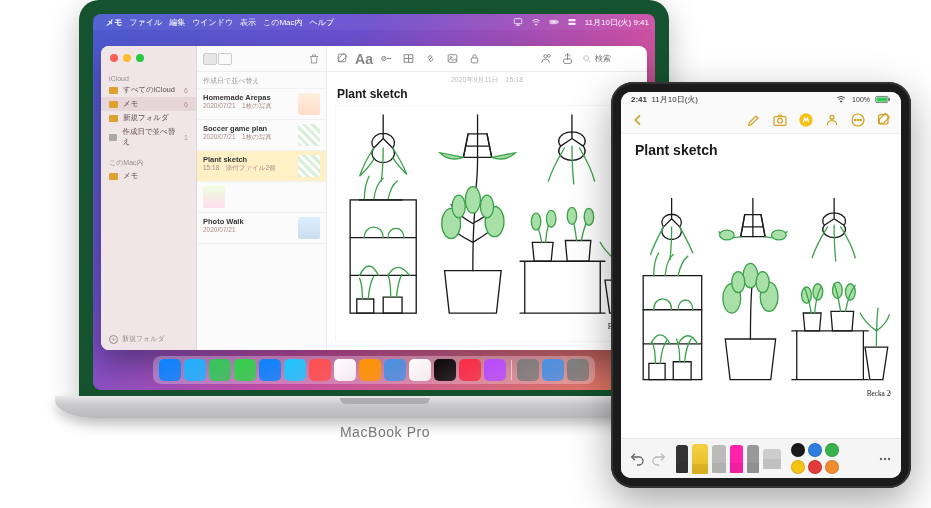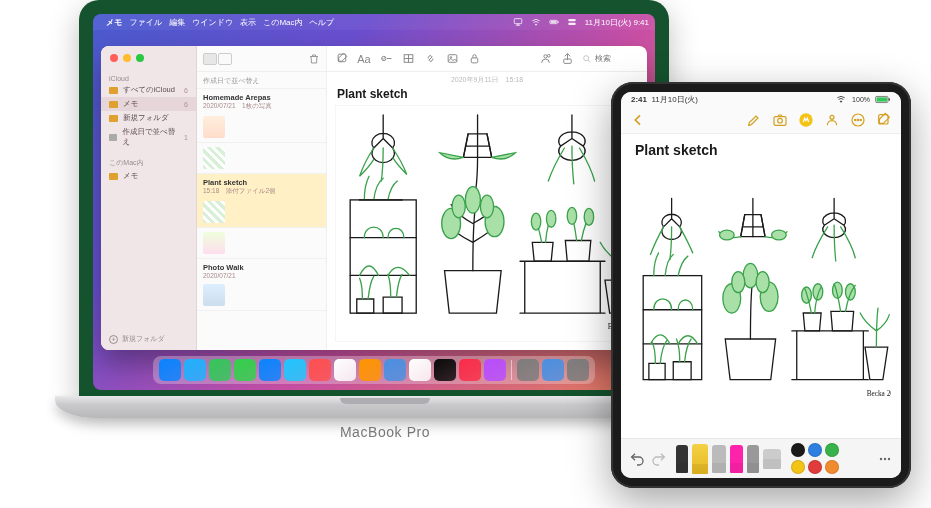--- a/index.html
+++ b/index.html
@@ -33,21 +33,21 @@
   .sb-count{ margin-left:auto; color:#b09095; font-size:7px; }
   .sb-footer{ position:absolute; bottom:6px; left:8px; font-size:7px; color:#9a8a8e; display:flex; gap:4px; align-items:center;}
   .plus-circ{ width:9px;height:9px;border:1px solid #9a8a8e;border-radius:50%; font-size:7px; line-height:7px; text-align:center;}
 
   .noteslist { width:130px; background:#fbfbfb; border-right:1px solid #eee; display:flex; flex-direction:column; }
   .nl-toolbar{ height:26px; border-bottom:1px solid #eee; display:flex; align-items:center; padding:0 6px; gap:6px; color:#888;}
   .view-toggle{ display:flex; gap:1px;}
   .vt-btn{ width:14px; height:12px; border:1px solid #ccc; background:#fafafa; border-radius:2px;}
   .vt-btn.sel{ background:#e7e7e7;}
   .nl-sort{ font-size:7px; padding:4px 6px 2px; color:#999; border-bottom:1px solid #f1f1f1;}
-  .nl-item{ display:flex; gap:5px; padding:4px 6px; border-bottom:1px solid #f1f1f1; cursor:pointer;flex-direction:column;}
+  .nl-item{ display:flex; gap:16px; padding:4px 6px; border-bottom:1px solid #f1f1f1; cursor:pointer;}
   .nl-item.sel{ background:#fff0c6; }
   .nl-text{ flex:1; min-width:0;}
   .nl-title{ font-size:7.5px; font-weight:600; color:#333; white-space:nowrap; overflow:hidden; text-overflow:ellipsis;}
   .nl-meta{ font-size:6.5px; color:#a88; white-space:nowrap; overflow:hidden; text-overflow:ellipsis;}
   .nl-thumb{ width:22px; height:22px; background:#eee; border-radius:2px; flex:none;}
   .nl-thumb.sketch{ background: repeating-linear-gradient(45deg,#d7f0d7 0 3px,#fff 3px 6px);}
   .nl-thumb.poster{ background: linear-gradient(#fcd,#cef);}
   .nl-thumb.walk{ background: linear-gradient(#def,#cde);}
   .nl-thumb.outfit{ background: linear-gradient(#efd,#fde);}
   .nl-thumb.arepas{ background: linear-gradient(#fed,#fdc);}
@@ -189,20 +189,24 @@
           <div class="nl-sort">作成日で並べ替え</div>
           <div id="nl-items">
               <div class="nl-item">
                 <div class="nl-text">
                   <div class="nl-title">Homemade Arepas</div>
                   <div class="nl-meta">2020/07/21　1枚の写真</div>
                 </div>
                 <div class="nl-thumb arepas"></div>
               </div>
               <div class="nl-item">
+                <div class="nl-text">
+                  <div class="nl-title">Soccer game plan</div>
+                  <div class="nl-meta">2020/07/21　1枚の写真</div>
+                </div>
                 <div class="nl-thumb sketch"></div>
               </div>
               <div class="nl-item sel">
                 <div class="nl-text">
                   <div class="nl-title">Plant sketch</div>
                   <div class="nl-meta">15:18　添付ファイル2個</div>
                 </div>
                 <div class="nl-thumb sketch"></div>
               </div>
               <div class="nl-item">
@@ -219,21 +223,21 @@
         </div>
 
         <div class="note-main">
           <div class="nm-toolbar">
             <span class="tb-ic">
                 <svg viewBox="0 0 24 24" fill="none" stroke="#888" stroke-width="1.8">
                   <rect x="4" y="4" width="14" height="14" rx="2"></rect>
                   <path d="M14 2l6 6-9 9H5v-6z"></path>
                 </svg>
               </span>
-            <span class="tb-ic" style="font-size:11px;color:#888;">Aa</span>
+            <span class="tb-ic" style="font-size:14px;color:#888;font-weight:bold;">Aa</span>
             <span class="tb-ic">
                 <svg viewBox="0 0 24 24" fill="none" stroke="#888" stroke-width="1.8">
                   <circle cx="7" cy="12" r="4"></circle>
                   <path d="M5 12l1.5 1.5L9 10"></path>
                   <path d="M13 12h8"></path>
                 </svg>
               </span>
             <span class="tb-ic">
                 <svg viewBox="0 0 24 24" fill="none" stroke="#888" stroke-width="1.8">
                   <rect x="4" y="5" width="16" height="14"></rect>

